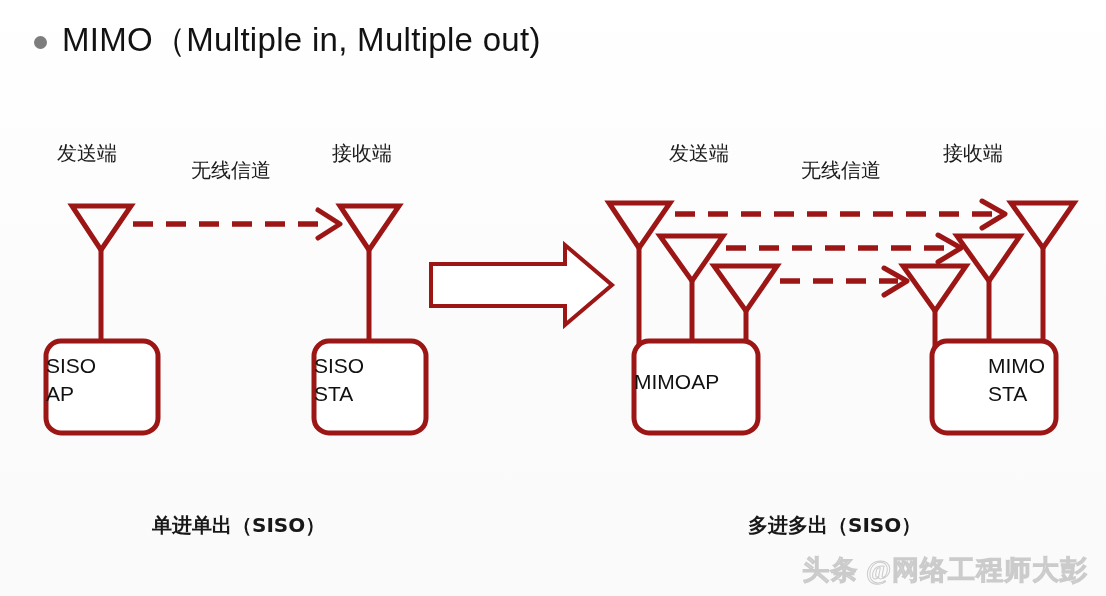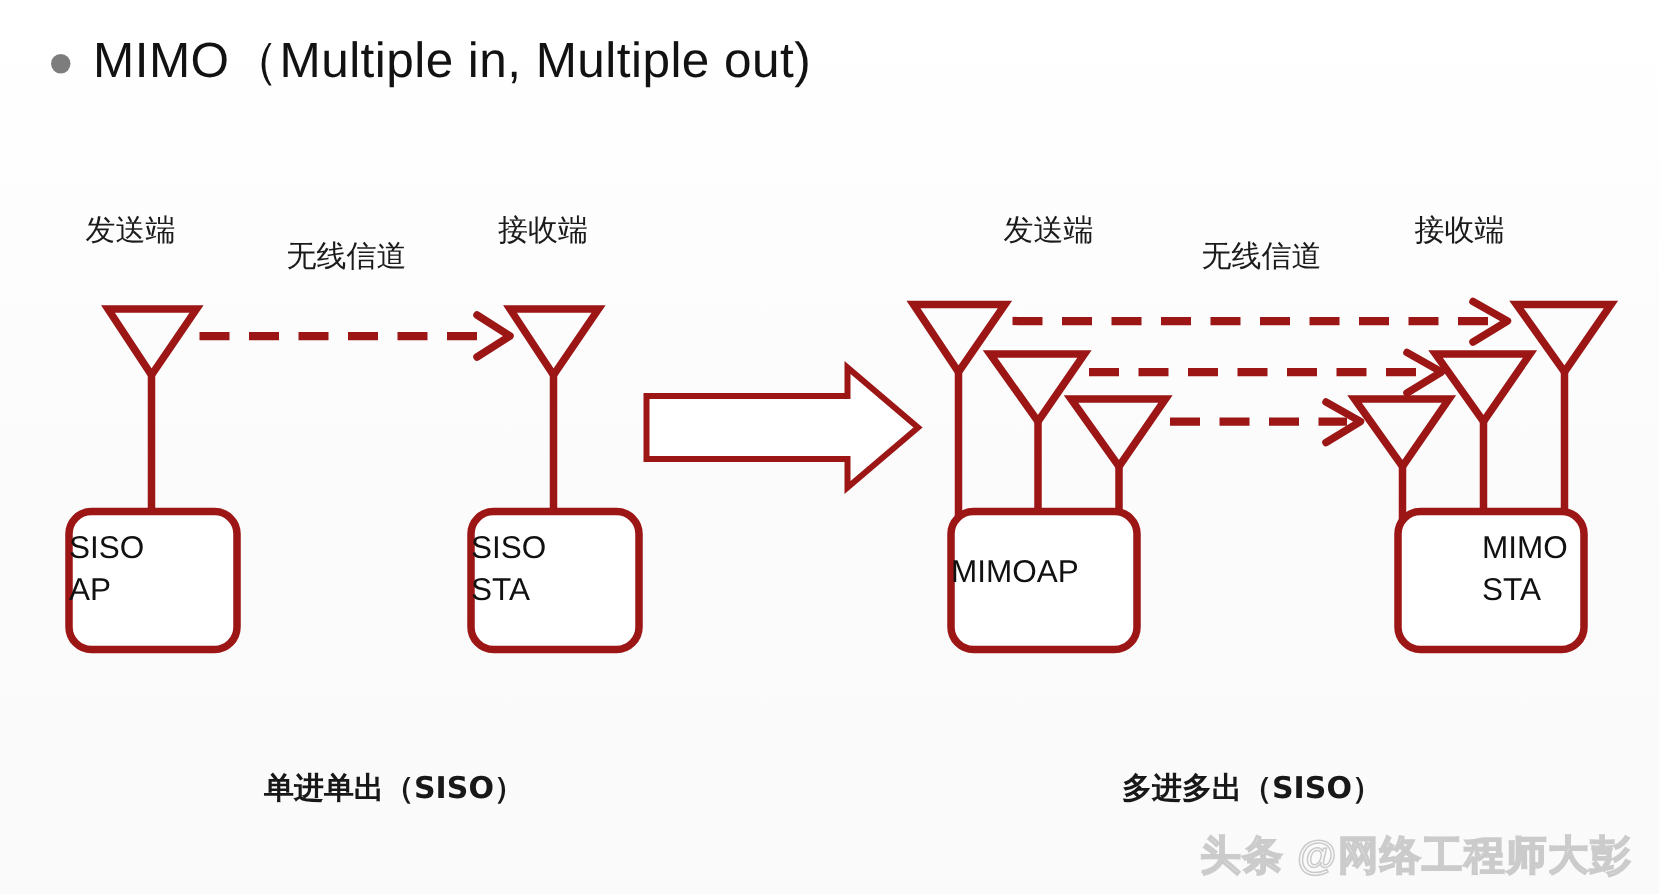--- a/index.html
+++ b/index.html
@@ -83,21 +83,21 @@
   .watermark {
     position: absolute;
     right: 18px;
     bottom: 8px;
     font-size: 27px;
     font-weight: bold;
     color: rgba(255,255,255,0.0);
     -webkit-text-stroke: 1px #c9c9c9;
     letter-spacing: 1px;
     white-space: nowrap;
-    font-family: Liberation Sans, sans-serif;
+    font-family: Liberation Serif, serif;
     opacity: 0.95;
   }
 </style>
 </head>
 <body>
 
 <div id="stage">
 
   <div class="title-row">
     <span class="bullet"></span>
@@ -183,21 +183,21 @@
 
   <div class="cn-label" style="left:57px; top:140px;">发送端</div>
   <div class="cn-label" style="left:191px; top:157px;">无线信道</div>
   <div class="cn-label" style="left:332px; top:140px;">接收端</div>
 
   <div class="box-label" style="left:46px; top:352px; width:112px;">SISO
 AP</div>
   <div class="box-label" style="left:314px; top:352px; width:112px;">SISO
 STA</div>
 
-  <div class="caption" style="left:152px; top:512px;margin-left:24px;">单进单出（SISO）</div>
+  <div class="caption" style="left:152px; top:512px;">单进单出（SISO）</div>
 
   <div class="cn-label" style="left:669px; top:140px;">发送端</div>
   <div class="cn-label" style="left:801px; top:157px;">无线信道</div>
   <div class="cn-label" style="left:943px; top:140px;">接收端</div>
 
   <div class="box-label" style="left:634px; top:352px; width:124px;margin-top:16px;">MIMOAP</div>
   <div class="box-label" style="left:988px; top:352px; width:124px;">MIMO
 STA</div>
 
   <div class="caption" style="left:748px; top:512px;">多进多出（SISO）</div>

